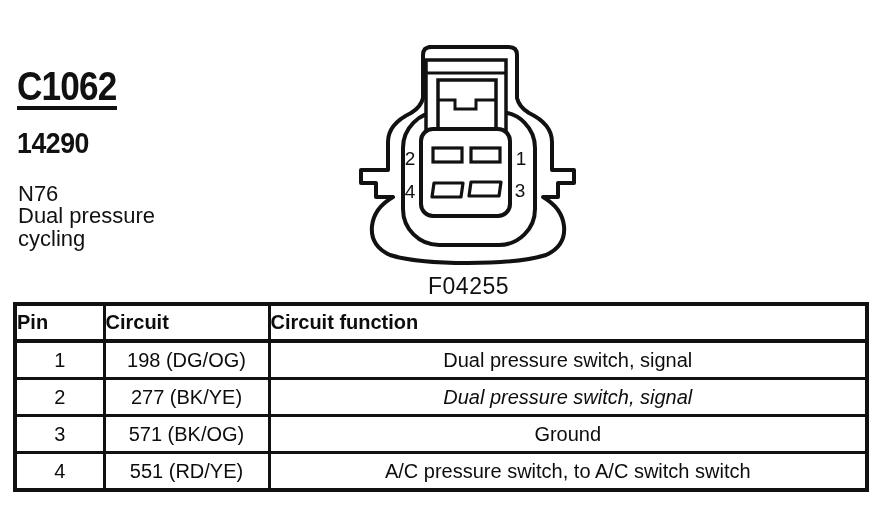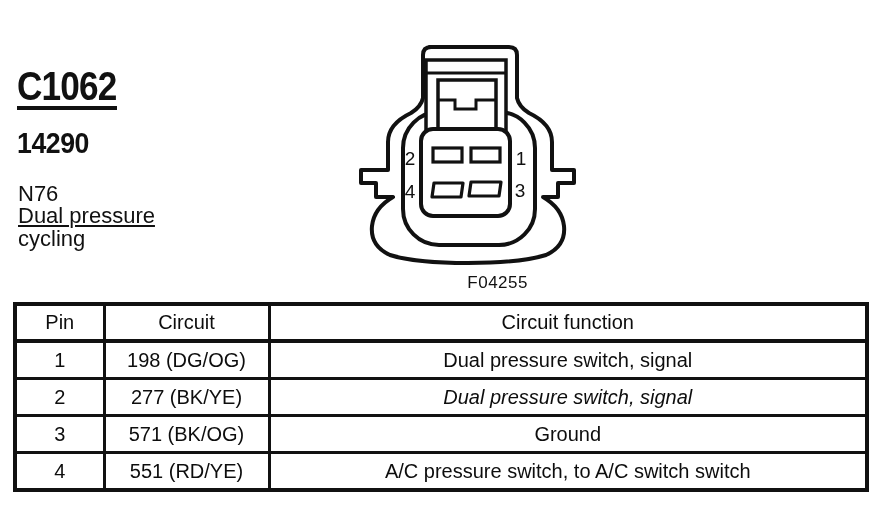--- a/index.html
+++ b/index.html
@@ -20,46 +20,46 @@
     left:17px;top:106px;width:100px;height:4px;background:#111;
   }
   #part-number{
     left:17px;top:129px;font-size:29px;font-weight:bold;line-height:1;
     letter-spacing:-.5px;transform:scaleX(.92);transform-origin:left top;white-space:nowrap;
   }
   .component-line{
     left:18px;font-size:22px;line-height:1;white-space:nowrap;letter-spacing:0;
   }
   #component-code{top:183px;}
-  #component-name1{top:205px;text-decoration:underline;}
+  #component-name1{top:205px;}
   #component-name2{top:228px;}
 
   
   #connector-figure{left:352px;top:40px;width:236px;height:236px;}
   #figure-caption{
-    left:428px;top:273px;width:100px;text-align:right;
-    font-size:17px;letter-spacing:.5px;white-space:nowrap;
+    left:428px;top:273px;width:100px;text-align:left;
+    font-size:23px;letter-spacing:.5px;white-space:nowrap;
   }
 
   
   #pin-table{
     position:absolute;left:13px;top:302px;width:856px;
     border-collapse:collapse;table-layout:fixed;
     border:4px solid #111;
   }
   #pin-table col.c-pin{width:89px;}
   #pin-table col.c-circuit{width:165px;}
   #pin-table th,#pin-table td{
     border:3px solid #111;
     font-size:20px;color:#0d0d0d;
     vertical-align:middle;
     padding:0;
   }
   #pin-table th{
-    height:33px;font-weight:normal;text-align:center;
+    height:33px;font-weight:bold;text-align:left;
     border-bottom-width:4px;
   }
   #pin-table td{height:34px;}
   td.cell-pin,td.cell-circuit{text-align:center;}
   td.cell-function{text-align:center;padding-left:22px;margin-left:44px;}
   .slanted{font-style:italic;}
 </style>
 </head>
 <body>
 

